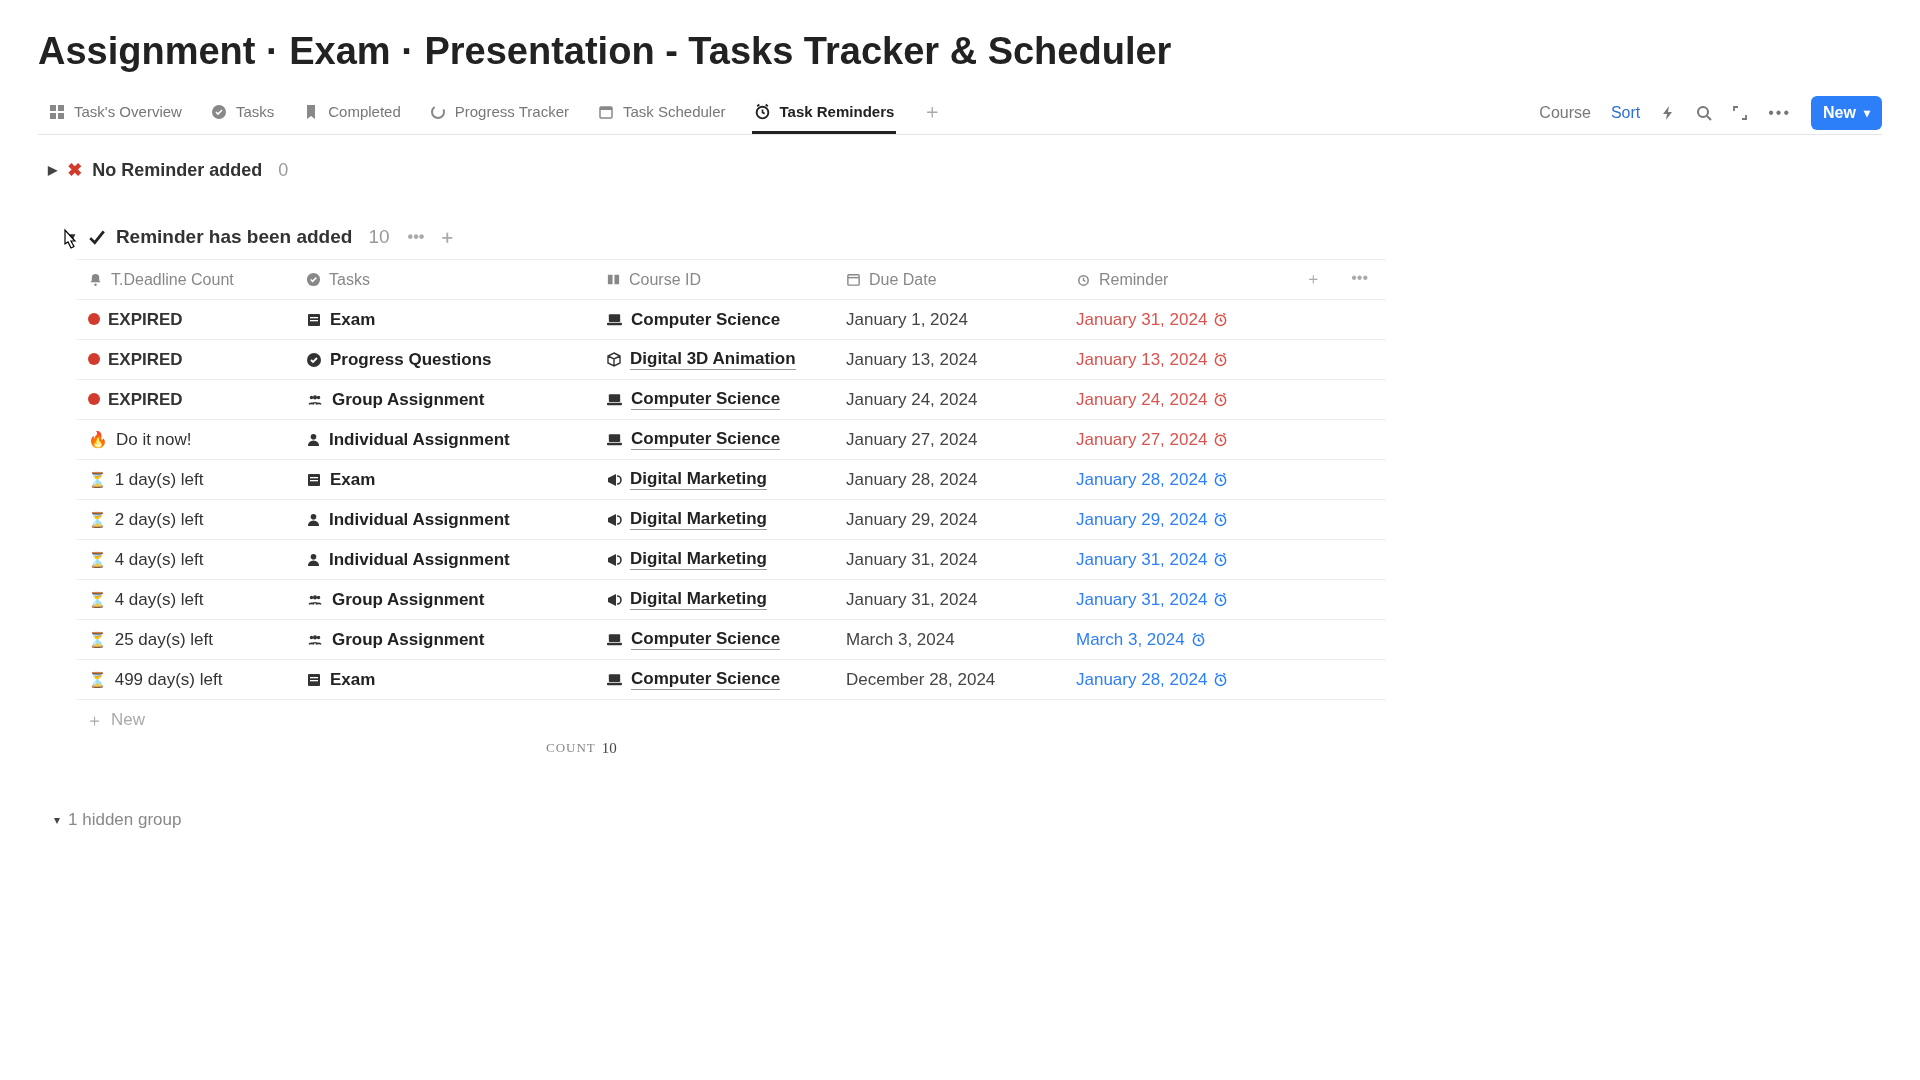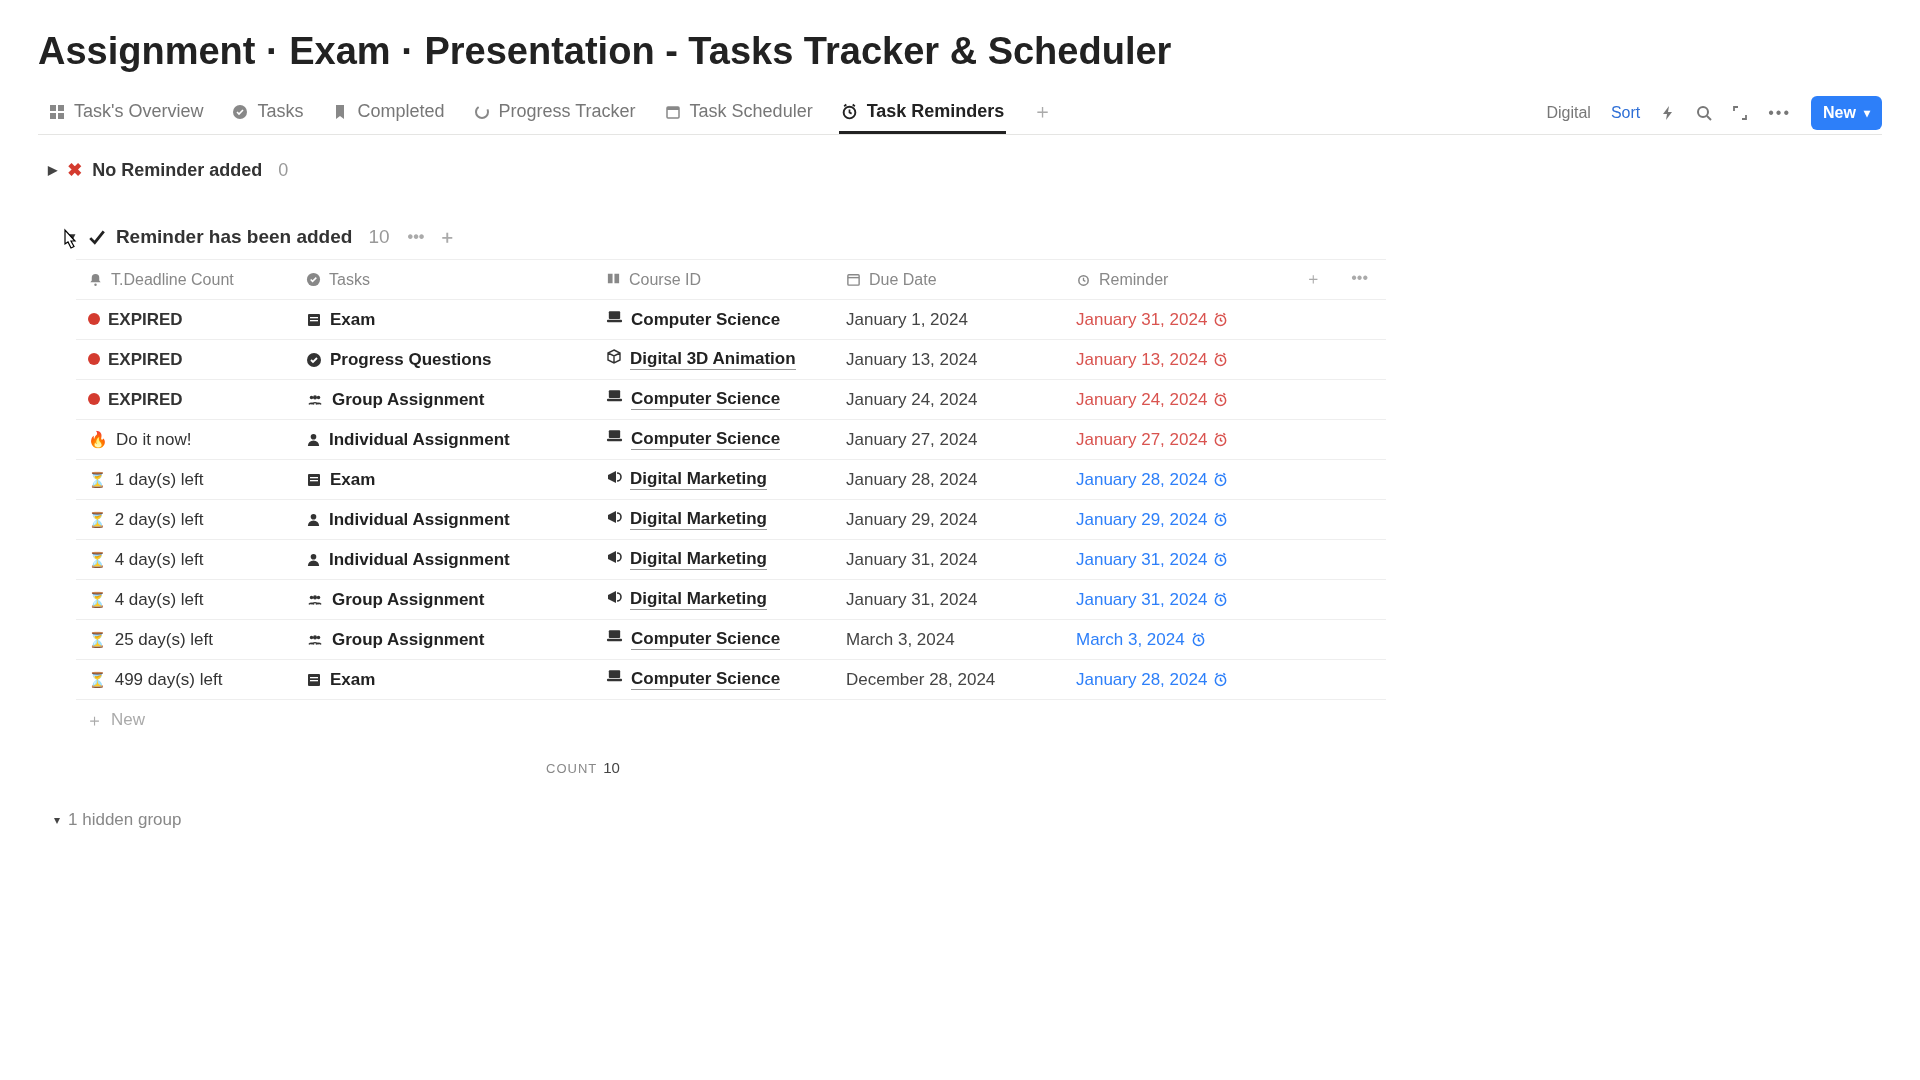--- a/index.html
+++ b/index.html
@@ -1,56 +1,56 @@
 <!DOCTYPE html>
 <html><head>
 <meta charset="utf-8">
 <style>
   * { box-sizing: border-box; margin: 0; padding: 0; }
   body { font-family: -apple-system, BlinkMacSystemFont, "Segoe UI", Helvetica, Arial, sans-serif; background: #fff; color: #37352f; font-size: 15px; }
   .page { width: 1920px; height: 1080px; position: relative; padding: 30px 38px 0 38px; }
   .title { font-size: 38px; font-weight: 700; color: #222; margin-bottom: 18px; }
   .tabs-row { display: flex; align-items: center; border-bottom: 1px solid #e5e5e3; height: 44px; gap: 24px; padding-left: 8px; }
-  .tab { display: flex; align-items: center; gap: 8px; color: #777; font-size: 18px; height: 100%; cursor: pointer; border-bottom: 2px solid transparent; padding: 0 2px; }
+  .tab { display: flex; align-items: center; gap: 8px; color: #777; font-size: 15px; height: 100%; cursor: pointer; border-bottom: 2px solid transparent; padding: 0 2px; }
   .tab.active { color: #222; font-weight: 600; border-bottom: 3px solid #222; justify-content: space-between; }
   .tab-icon { display:inline-flex; width:18px; height:18px; align-items:center; justify-content:center; color:#888; }
   .tab.active .tab-icon { color:#222; }
   .tabs-right { margin-left:auto; display:flex; align-items:center; gap:20px; color:#777; font-size:16px; }
   .sort-label { color:#2e6fd6; }
   .new-btn { display:flex; align-items:center; background:#2d7ff9; color:#fff; border-radius:6px; height:34px; padding:0 12px; font-weight:600; font-size:16px; gap:8px; }
   .new-btn .chev { font-size:12px; }
   .group-collapsed { display:flex; align-items:center; gap:10px; margin: 24px 0 0 10px; font-size:18px; font-weight:600; color:#333; }
   .tri { font-size:12px; color:#444; }
   .group-collapsed .zero { color:#999; font-weight:400; margin-left:6px; }
   .group-open { display:flex; align-items:center; gap:10px; margin: 44px 0 0 10px; font-size:19px; font-weight:600; color:#333; position:relative; }
   .group-open .count { color:#999; font-weight:400; margin-left:6px; }
   .group-open .more { color:#aaa; font-size:16px; margin-left:8px; }
   .group-open .plus-sm { color:#aaa; font-size:18px; margin-left:4px; }
   .cursor { position:absolute; left:10px; top:3px; font-size:20px; }
   .table { margin: 10px 0 0 38px; width: 1310px; border-top:1px solid #eee; }
   .hdr { display:flex; height:40px; align-items:center; border-bottom:1px solid #eee; color:#888; font-size:16px; }
   .c1 { width:220px; padding-left:12px; display:flex; align-items:center; gap:8px; }
   .c2 { width:300px; padding-left:10px; display:flex; align-items:center; gap:8px; }
-  .c3 { width:240px; padding-left:10px; display:flex; align-items:flex-start; gap:8px; }
+  .c3 { width:240px; padding-left:10px; display:flex; align-items:center; gap:8px; }
   .c4 { width:230px; padding-left:10px; display:flex; align-items:center; gap:8px; }
   .c5 { width:220px; padding-left:10px; display:flex; align-items:center; gap:8px; }
   .hdr-actions { margin-left:auto; display:flex; gap:30px; padding-right:18px; color:#aaa; }
   .row { display:flex; height:40px; align-items:center; border-bottom:1px solid #eee; font-size:17px; }
   .row .c1 { color:#333; font-weight:400; }
   .row .dot { width:12px; height:12px; border-radius:50%; background:#d43b2f; display:inline-block; }
   .row .expired { font-weight:600; }
   .task-bold { font-weight:600; color:#222; }
   .course { font-weight:600; color:#222; }
   .underln { border-bottom:1px solid #999; }
   .due { color:#444; }
   .rem { color:#d9534f; font-weight:400; display:flex; align-items:center; gap:6px; }
   .rem.blue { color:#2d7ff9; }
   .clk { font-size:14px; }
   .new-row { display:flex; align-items:center; gap:8px; height:40px; color:#aaa; font-size:17px; padding-left:10px; }
-  .count-row { height:36px; display:flex; align-items:flex-end; color:#888; font-size:13px; letter-spacing:1px; padding-left:470px; }
+  .count-row { height:36px; display:flex; align-items:flex-start; color:#888; font-size:13px; letter-spacing:1px; padding-left:470px;font-family:Liberation Serif, serif; }
   .count-row .num { color:#444; font-weight:500; font-size:15px; margin-left:6px; letter-spacing:0; }
   .hidden-group { margin: 34px 0 0 16px; color:#888; font-size:17px; display:flex; align-items:center; gap:8px; }
   svg { display:block; }
 </style>
 </head>
 <body>
 
 <div class="page">
   <div class="title">Assignment · Exam · Presentation - Tasks Tracker &amp; Scheduler</div>
 
@@ -106,21 +106,21 @@
             <circle cx="8" cy="9" r="5.5" fill="none" stroke="currentColor" stroke-width="1.8"></circle>
             <path d="M8 6 v3 l2 1" stroke="currentColor" stroke-width="1.6" fill="none"></path>
             <path d="M3 3 l2 -1.5 M13 3 l-2 -1.5" stroke="currentColor" stroke-width="1.8"></path>
           </svg>
       </span>
       <span>Task Reminders</span>
     </div>
     <div class="tab" style="color:#aaa;font-size:20px;">＋</div>
 
     <div class="tabs-right">
-      <span>Digital</span>
+      <span>Course</span>
       <span class="sort-label">Sort</span>
       <span>
         <svg viewBox="0 0 16 16" width="16" height="16" fill="currentColor">
             <path d="M9 1 L3 9 h4 l-1 6 l6 -8 h-4 z"></path>
           </svg>
       </span>
       <span>
         <svg viewBox="0 0 16 16" width="16" height="16" fill="none" stroke="currentColor" stroke-width="2">
             <circle cx="7" cy="7" r="5"></circle>
             <path d="M11 11 l4 4"></path>

